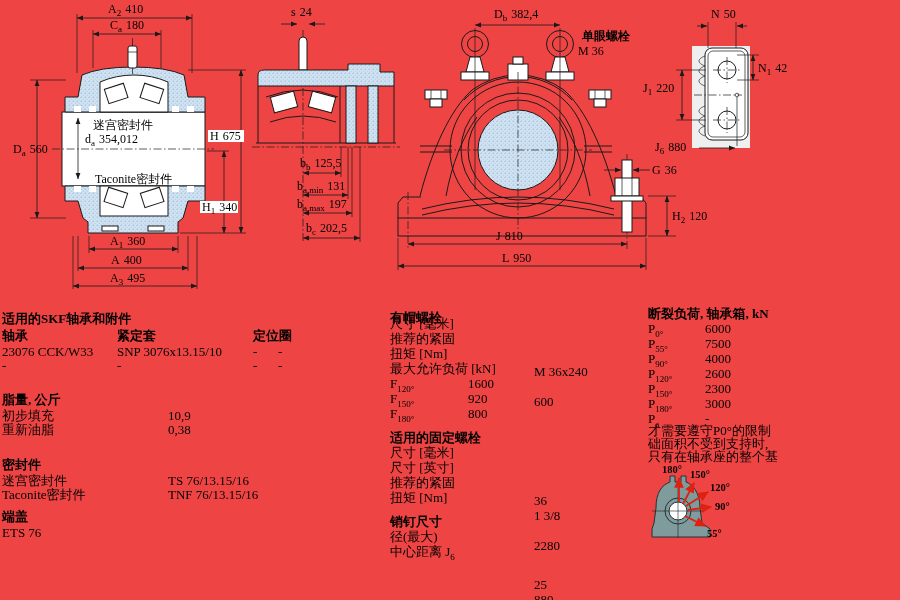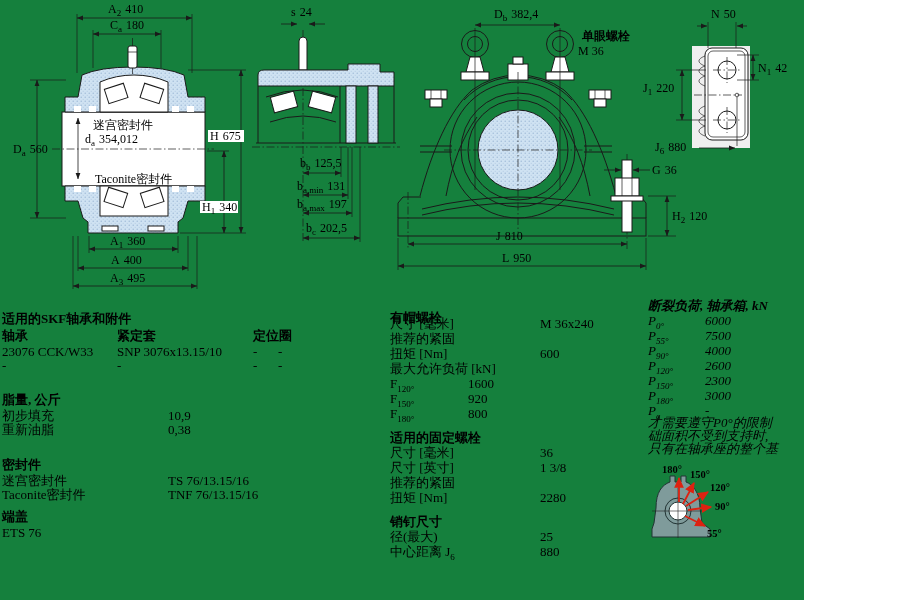--- a/index.html
+++ b/index.html
@@ -1,33 +1,33 @@
 <!DOCTYPE html>
 <html><head>
 <meta charset="utf-8">
 <style>
   html,body{margin:0;padding:0;background:#fff;}
-  #page{position:relative;width:804px;height:600px;background:#15803d;overflow:hidden;
+  #page{position:relative;width:900px;height:600px;background:#ef4444;overflow:hidden;
         font-family:"Liberation Serif","DejaVu Serif",serif;color:#000;font-size:13px;}
   svg text{font-family:"Liberation Serif","DejaVu Serif",serif;font-size:12px;fill:#000;}
   svg text.zh{font-size:12px;}
   svg text.zhb{font-size:12px;font-weight:bold;}
   svg text.ang{font-size:10.5px;font-weight:bold;}
   tspan.ss{font-size:9px;}
   .s1{stroke:#1a1a1a;stroke-width:1;fill:none;}
   .thin{stroke:#1a1a1a;stroke-width:0.7;fill:none;}
   .dimln{stroke:#1a1a1a;stroke-width:0.8;fill:none;}
   .cl{stroke:#1a1a1a;stroke-width:0.7;fill:none;stroke-dasharray:8 2.5 1.5 2.5;}
   .blue{fill:url(#dots);stroke:#1a1a1a;stroke-width:1;}
   .wh{fill:#fff;stroke:#1a1a1a;stroke-width:1;}
   .col{position:absolute;}
   .row{position:absolute;white-space:nowrap;line-height:13px;left:0;}
   .ttl{font-weight:bold;}
   .val{position:absolute;}
-  .v166{left:166px;} .v147{left:150px;} .v78{left:78px;} .v57{left:57px;}
+  .v166{left:166px;} .v147{left:144px;margin-top:48px;} .v78{left:78px;} .v57{left:57px;}
   .c2{left:115px;} .c3{left:251px;} .c4{left:276px;}
   sub{font-size:9px;line-height:0;}
 </style>
 </head>
 <body>
 
 <div id="page">
 
 <svg width="900" height="296" viewBox="0 0 900 296" style="position:absolute;left:0;top:0;">
   <defs>
@@ -356,21 +356,21 @@
   <div class="row" style="top:230px">
     <span>径(最大)</span><sub></sub>
     <span class="val v147">25</span>
   </div>
   <div class="row" style="top:245px">
     <span>中心距离 J</span><sub>6</sub>
     <span class="val v147">880</span>
   </div>
 </div>
 
-<div class="col" style="left:648px;top:296px;width:250px;height:270px;font-style:italic;">
+<div class="col" style="left:648px;top:304px;width:250px;height:270px;">
   <div class="row ttl" style="top:3px">断裂负荷, 轴承箱, kN</div>
   <div class="row" style="top:18px">
     <span>P</span><sub>0°</sub>
     <span class="val v57">6000</span>
   </div>
   <div class="row" style="top:33px">
     <span>P</span><sub>55°</sub>
     <span class="val v57">7500</span>
   </div>
   <div class="row" style="top:48px">

